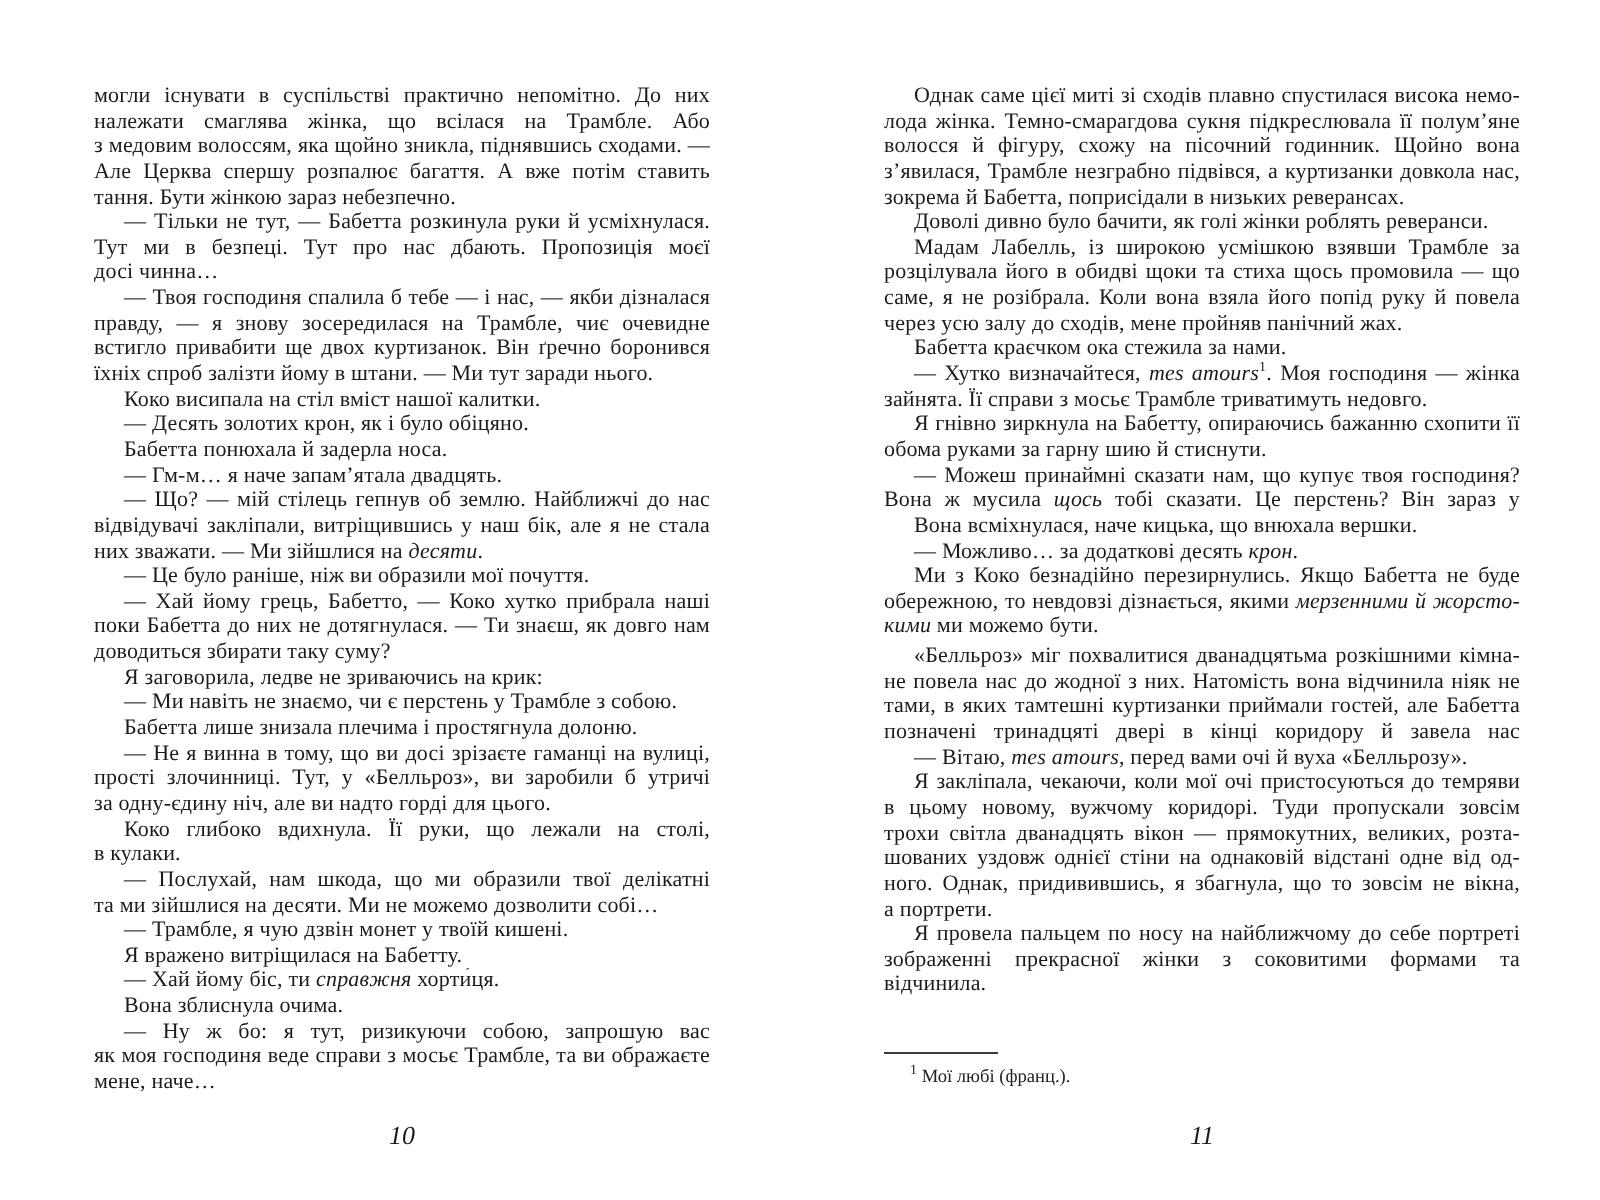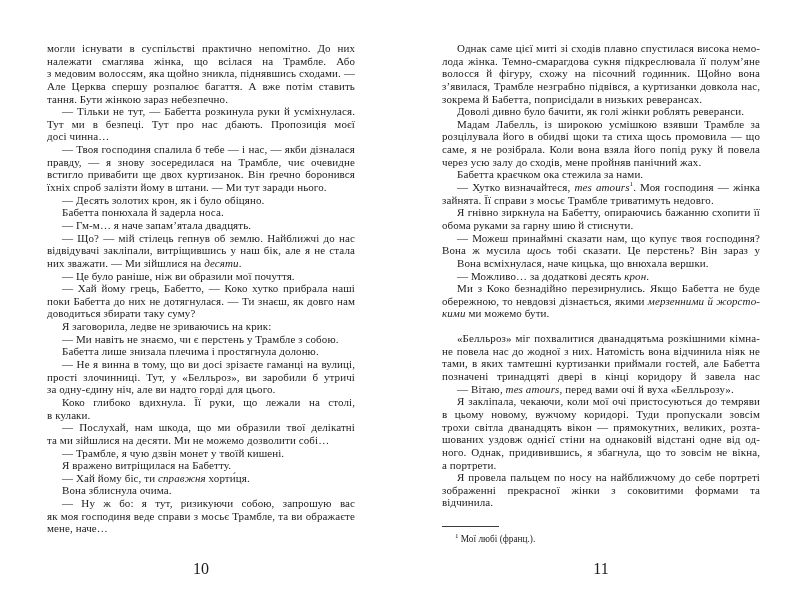--- a/index.html
+++ b/index.html
@@ -29,21 +29,21 @@
     font-size: 11px;
     line-height: 12.65px;
     height: 12.65px;
     overflow: hidden;
     text-align: justify;
     text-align-last: justify;
     letter-spacing: 0.1px;
   }
   .line.end { text-align-last: left; }
   .line.indent { text-indent: 15px; }
-  .line.gap { margin-top: 12px; }
+  .line.gap { margin-top: 2px; }
   .it { font-style: italic; }
   sup {
     font-size: 7px;
     line-height: 0;
     vertical-align: super;
   }
   .footnote {
     position: absolute;
     top: 484px;
     left: 0;
@@ -60,22 +60,23 @@
     line-height: 11px;
     text-indent: 13px;
     color: #222222;
   }
   .pagenum {
     position: absolute;
     top: 518px;
     left: 0;
     width: 100%;
     text-align: center;
-    font-size: 16px;
+    font-size: 13px;
     color: #1b1b1b;
+    font-style: italic;
   }
 </style>
 </head>
 <body>
 
 <div id="spread">
 
   <div class="page" id="page-left">
     <div class="lines">
         <div class="line"><span>могли існувати в суспільстві практично непомітно. До них могла</span></div>
@@ -83,20 +84,21 @@
         <div class="line"><span>з медовим волоссям, яка щойно зникла, піднявшись сходами. —</span></div>
         <div class="line"><span>Але Церква спершу розпалює багаття. А вже потім ставить запи-</span></div>
         <div class="line end"><span>тання. Бути жінкою зараз небезпечно.</span></div>
         <div class="line indent"><span>— Тільки не тут, — Бабетта розкинула руки й усміхнулася. —</span></div>
         <div class="line"><span>Тут ми в безпеці. Тут про нас дбають. Пропозиція моєї господині</span></div>
         <div class="line end"><span>досі чинна…</span></div>
         <div class="line indent"><span>— Твоя господиня спалила б тебе — і нас, — якби дізналася</span></div>
         <div class="line"><span>правду, — я знову зосередилася на Трамбле, чиє очевидне багатство</span></div>
         <div class="line"><span>встигло привабити ще двох куртизанок. Він ґречно боронився від</span></div>
         <div class="line end"><span>їхніх спроб залізти йому в штани. — Ми тут заради нього.</span></div>
+        <div class="line indent end"><span>Коко висипала на стіл вміст нашої калитки.</span></div>
         <div class="line indent end"><span>— Десять золотих крон, як і було обіцяно.</span></div>
         <div class="line indent end"><span>Бабетта понюхала й задерла носа.</span></div>
         <div class="line indent end"><span>— Гм-м… я наче запам’ятала двадцять.</span></div>
         <div class="line indent"><span>— Що? — мій стілець гепнув об землю. Найближчі до нас</span></div>
         <div class="line"><span>відвідувачі закліпали, витріщившись у наш бік, але я не стала на</span></div>
         <div class="line end"><span>них зважати. — Ми зійшлися на </span><span class="it">десяти</span><span>.</span></div>
         <div class="line indent end"><span>— Це було раніше, ніж ви образили мої почуття.</span></div>
         <div class="line indent"><span>— Хай йому грець, Бабетто, — Коко хутко прибрала наші гроші,</span></div>
         <div class="line"><span>поки Бабетта до них не дотягнулася. — Ти знаєш, як довго нам</span></div>
         <div class="line end"><span>доводиться збирати таку суму?</span></div>

